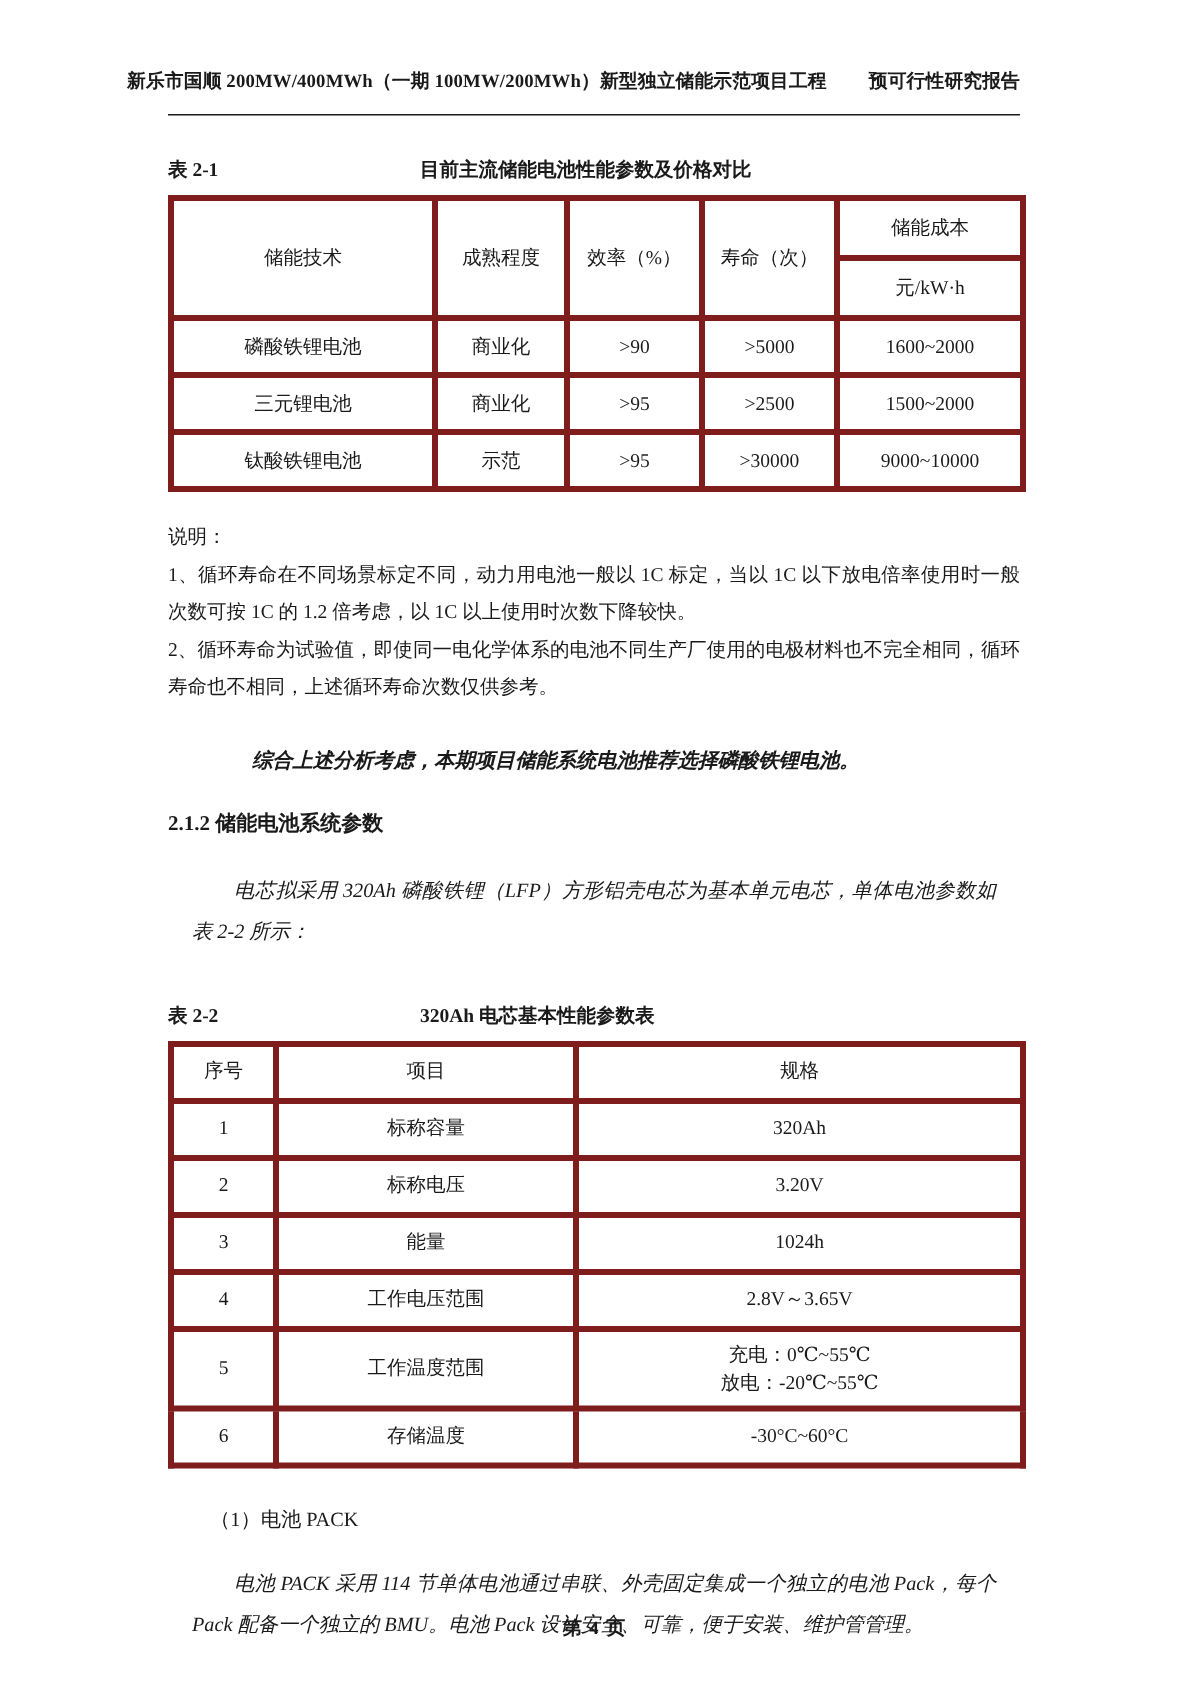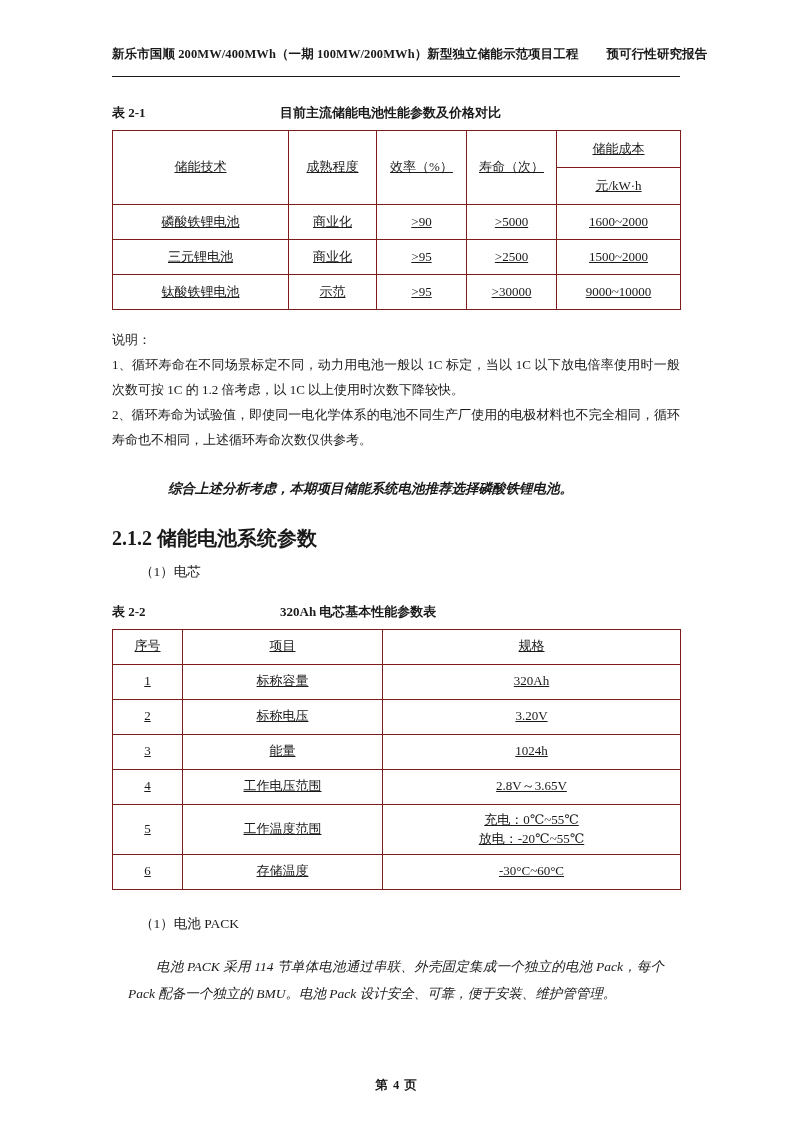--- a/index.html
+++ b/index.html
@@ -25,21 +25,21 @@
   }
 
   
   .doc-header {
     position: absolute;
     left: 112px;
     top: 46px;
     width: 568px;
     display: flex;
     align-items: flex-end;
-    justify-content: flex-start;
+    justify-content: flex-end;
     font-size: 12.5px;
     letter-spacing: 0.1px;
     white-space: nowrap;
   }
   .doc-header .hdr-left {
     font-weight: 700;
   }
   .doc-header .hdr-right {
     font-weight: 700;
     margin-left: 28px;
@@ -77,26 +77,25 @@
     text-align: left;
   }
 
   table.doc-table {
     border-collapse: collapse;
     width: 568px;
     table-layout: fixed;
     font-size: 13px;
   }
   table.doc-table td {
-    border: 1px solid #7f1d1d;
+    border: 4px solid #7f1d1d;
     text-align: center;
     vertical-align: middle;
     padding: 4px 2px;
     line-height: 1.45;
-    text-decoration: underline;
   }
   table.doc-table.t1 td { height: 26px; }
   table.doc-table.t1 td.hdr-tall { height: 56px; }
   table.doc-table.t1 td.sub { height: 28px; }
 
   table.doc-table.t2 td { height: 26px; }
   table.doc-table.t2 td.two-line { line-height: 1.5; padding: 5px 15px; }
 
   .note-block {
     margin-top: 18px;
@@ -117,21 +116,21 @@
     text-align: justify;
     text-justify: inter-ideograph;
     text-indent: 28px;
     font-style: italic;
   }
   p.body-para.bold {
     font-weight: 700;
     text-indent: 40px;
   }
   h3.section-heading {
-    font-size: 20px;
+    font-size: 14px;
     font-weight: 700;
     margin: 2px 0 0 0;
     line-height: 2.0;
   }
   p.sub-item {
     font-size: 13.5px;
     line-height: 2.0;
     margin: 0;
     text-indent: 28px;
   }
@@ -217,22 +216,22 @@
       <p class="note-item">1、循环寿命在不同场景标定不同，动力用电池一般以 1C 标定，当以 1C 以下放电倍率使用时一般次数可按 1C 的 1.2 倍考虑，以 1C 以上使用时次数下降较快。</p>
       <p class="note-item">2、循环寿命为试验值，即使同一电化学体系的电池不同生产厂使用的电极材料也不完全相同，循环寿命也不相同，上述循环寿命次数仅供参考。</p>
     </div>
 
     <div class="gap-sm"></div>
 
     <p class="body-para bold">综合上述分析考虑，本期项目储能系统电池推荐选择磷酸铁锂电池。</p>
 
     <h3 class="section-heading">2.1.2 储能电池系统参数</h3>
 
-    <p class="sub-item">（1）电芯</p>
-
+
+    <p class="body-para">电芯拟采用 320Ah 磷酸铁锂（LFP）方形铝壳电芯为基本单元电芯，单体电池参数如表 2-2 所示：</p>
 
     <div class="gap-sm"></div>
 
     <div class="table-caption">
       <span class="cap-num">表 2-2</span>
       <span class="cap-title">320Ah 电芯基本性能参数表</span>
     </div>
 
     <table class="doc-table t2">
       <colgroup>

